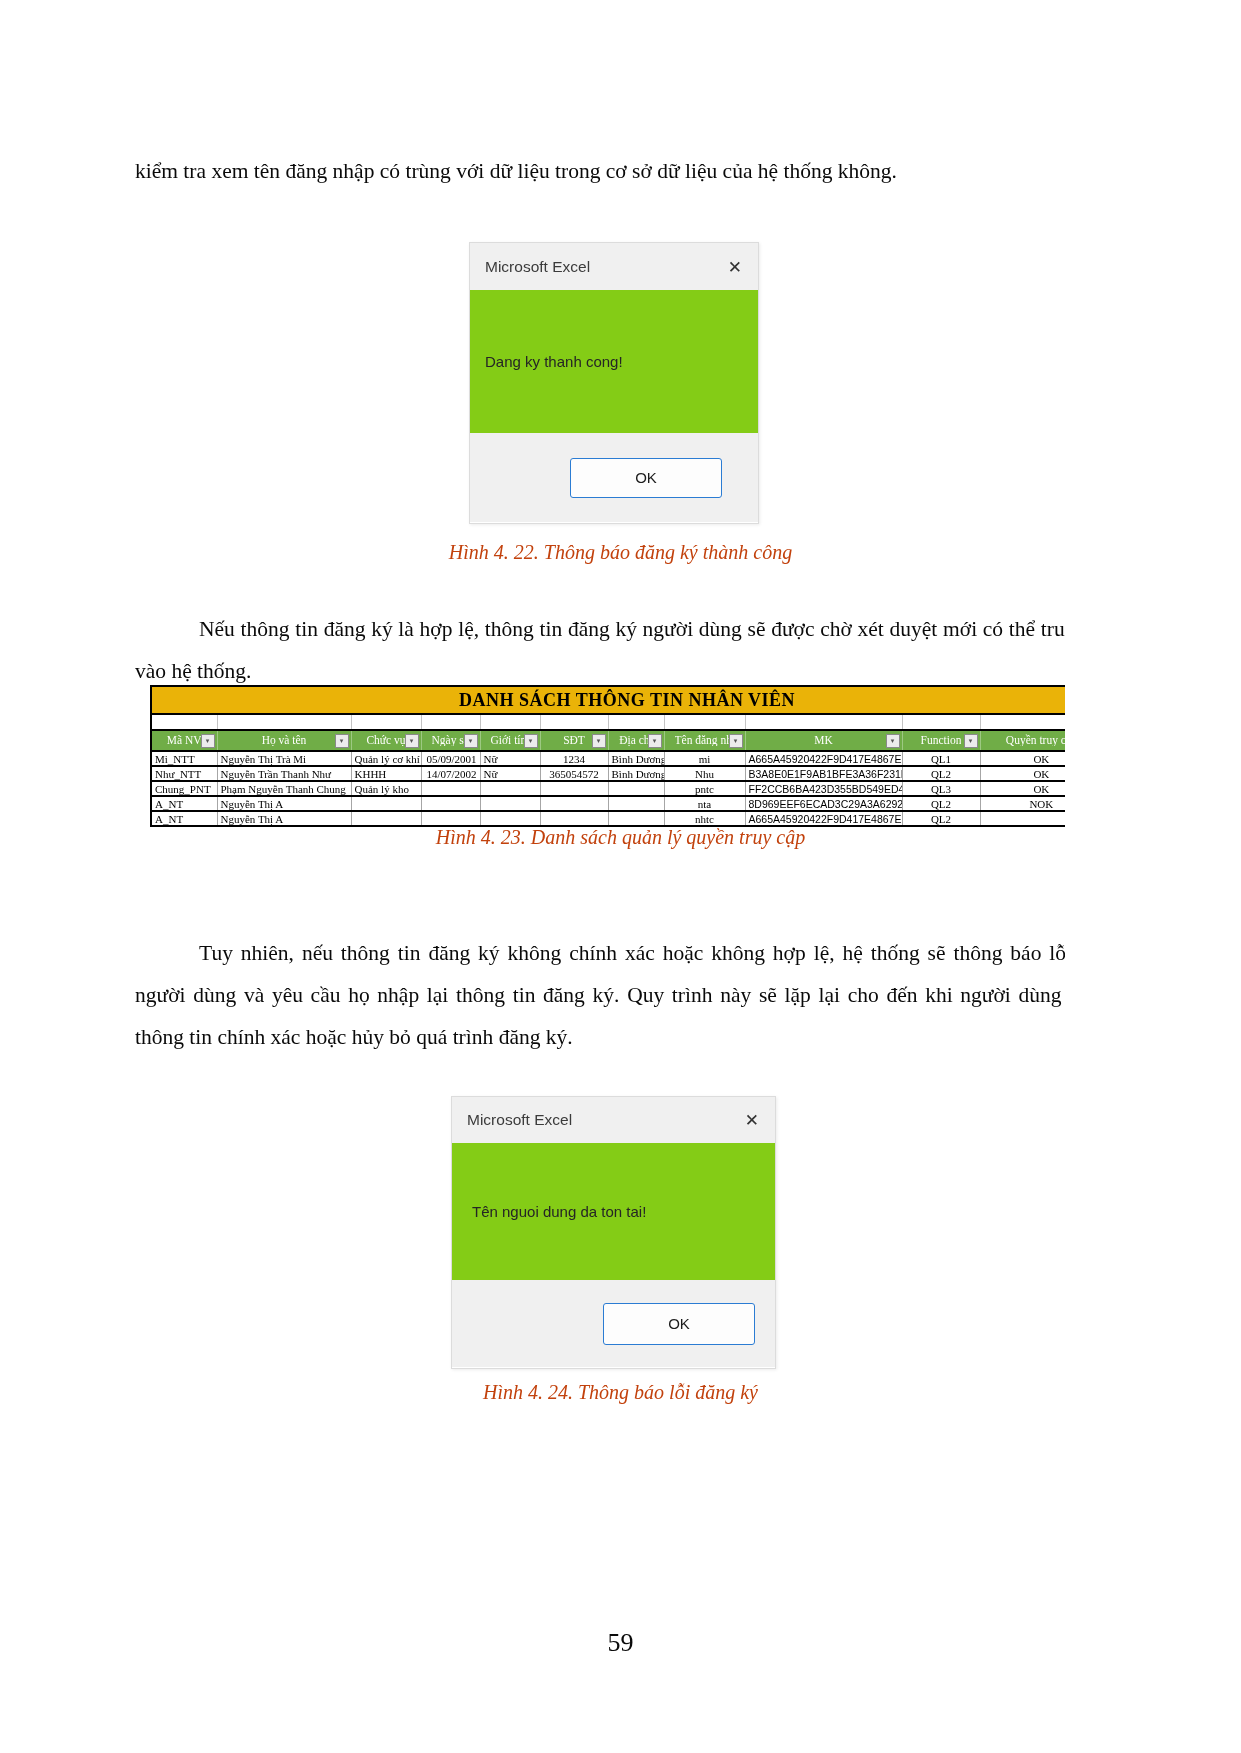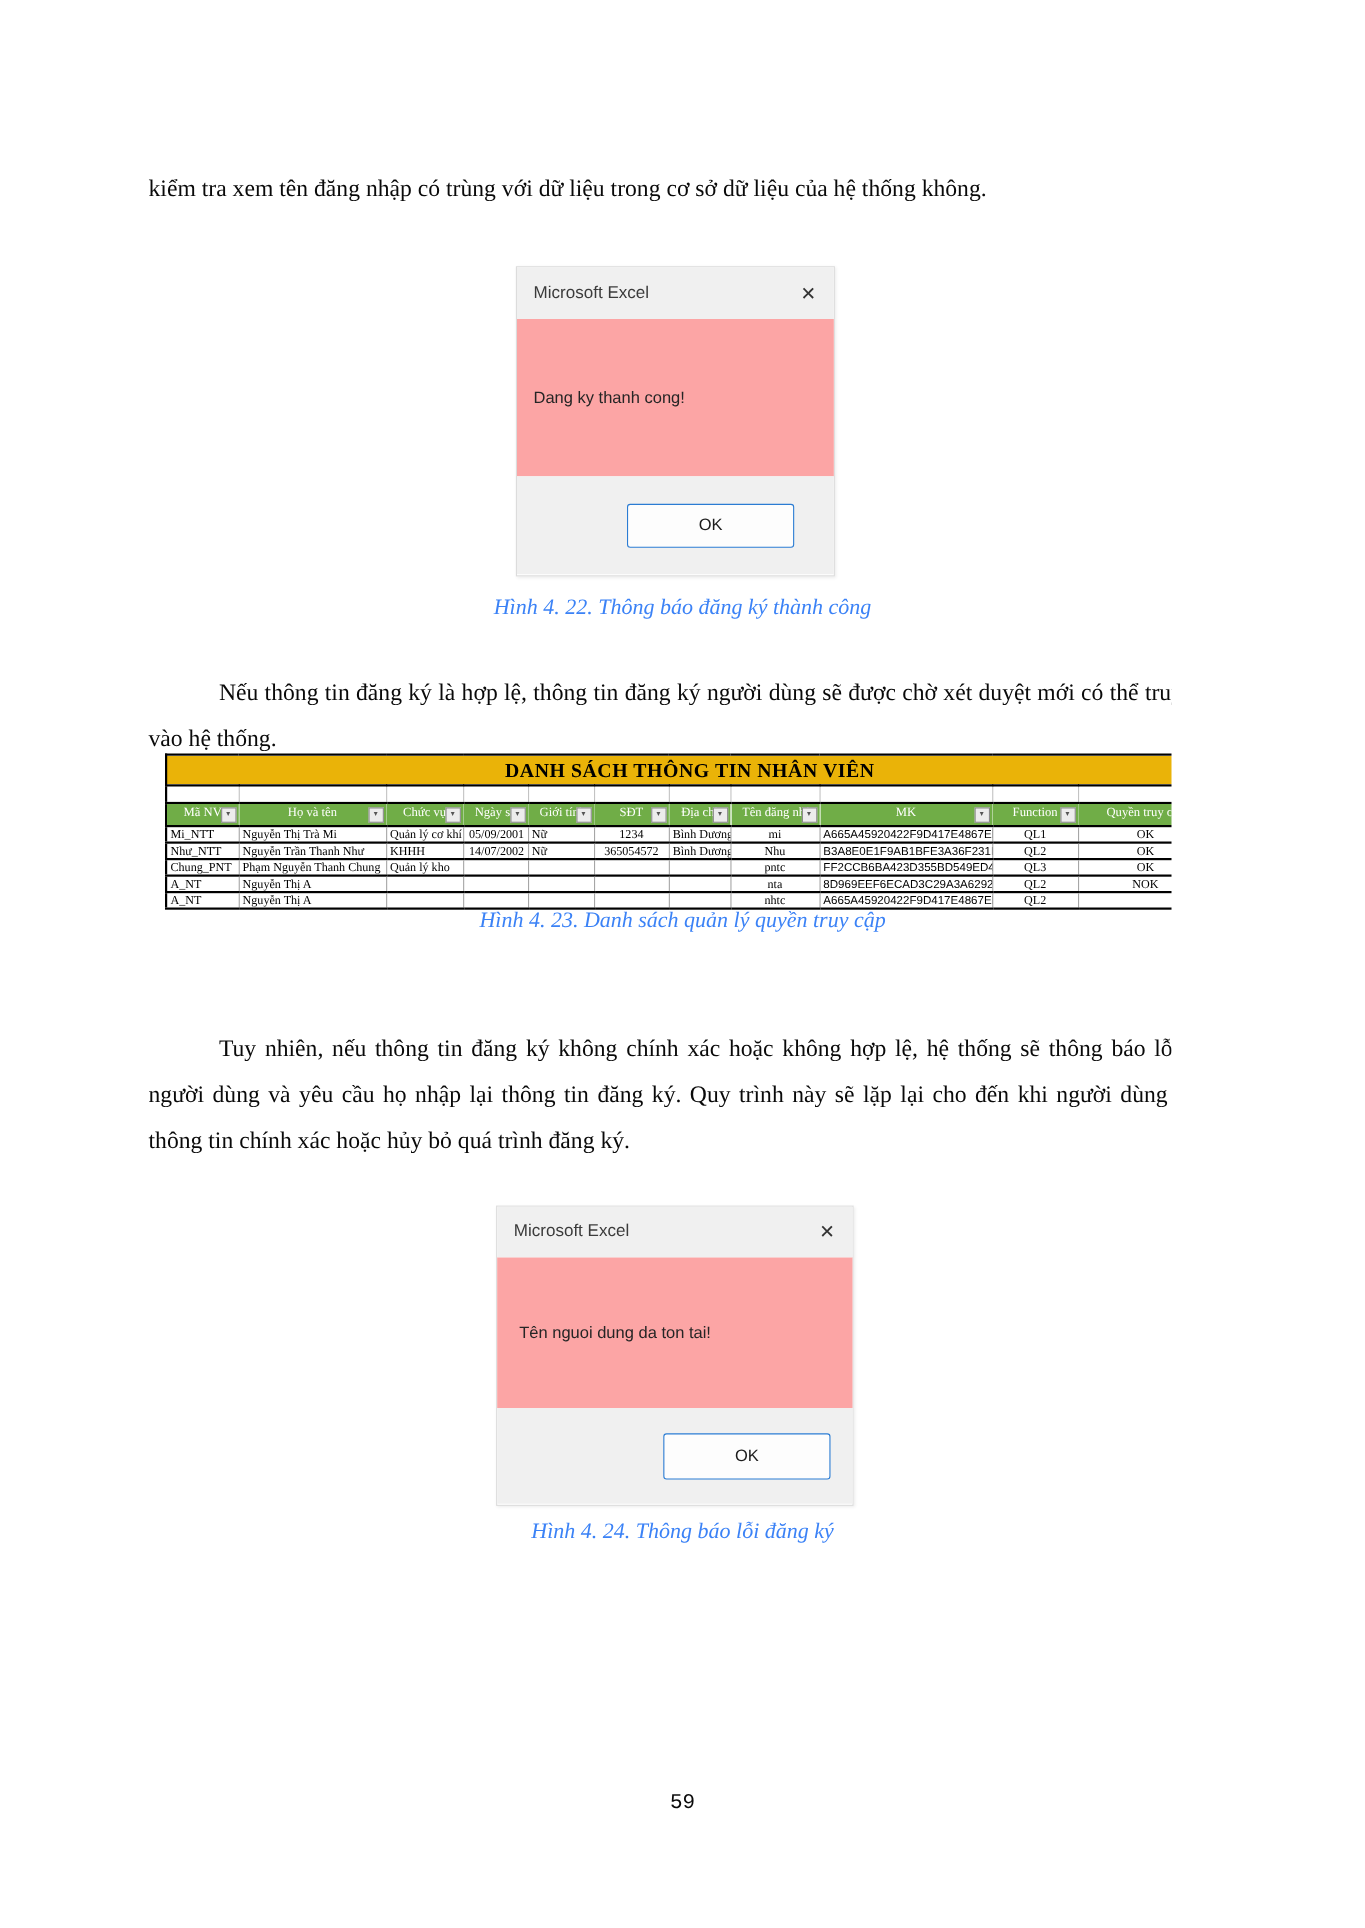--- a/index.html
+++ b/index.html
@@ -10,36 +10,36 @@
   .para{position:absolute;left:135px;width:976px;font-size:21.5px;line-height:42px;
         text-align:justify;color:#0a0a0a;}
   .para.indent{text-indent:64px;}
   #p1{top:128px;}
   #p2{top:586px;}
   #p3{top:868px;}
   #p4{top:910px;}
 
   
   .caption{position:absolute;left:0;width:1241px;text-align:center;
-           font-style:italic;font-size:20px;color:#3b82f6;}
+           font-style:italic;font-size:20px;color:#c2410c;}
   #cap22{top:541px;}
   #cap23{top:826px;}
   #cap24{top:1381px;}
 
   
   .dialog{position:absolute;background:#ffffff;border:1px solid #dcdcdc;
           font-family:"Liberation Sans",sans-serif;box-shadow:1px 1px 3px rgba(0,0,0,.08);}
   #dlg1{left:469px;top:242px;width:288px;height:280px;}
   #dlg2{left:451px;top:1096px;width:323px;height:271px;}
   .dlg-title{height:47px;background:#f0f0f0;display:flex;align-items:center;
              padding:0 0 0 15px;font-size:15.5px;color:#3b3b3b;position:relative;}
   #dlg2 .dlg-title{height:46px;}
   .dlg-close{position:absolute;right:16px;top:50%;transform:translateY(-50%);
              font-size:17px;color:#333;font-weight:300;cursor:default;line-height:1;}
-  .dlg-body{height:143px;display:flex;align-items:center;background:#fca5a5;
+  .dlg-body{height:143px;display:flex;align-items:center;background:#84cc16;
             padding-left:15px;font-size:15px;color:#252525;}
   #dlg2 .dlg-body{height:137px;padding-left:20px;}
   .dlg-footer{height:89px;background:#f0f0f0;display:flex;align-items:center;
               justify-content:flex-end;padding-right:36px;}
   #dlg2 .dlg-footer{height:87px;padding-right:20px;}
   .ok-btn{width:152px;height:40px;background:#fdfdfd;border:1.6px solid #2b7cd3;
           border-radius:3px;font-size:15px;color:#1c1c1c;
           font-family:"Liberation Sans",sans-serif;}
   #dlg2 .ok-btn{height:42px;}
 
@@ -64,21 +64,21 @@
                 border-right:1px solid #a6a6a6;border-top:2px solid #000;
                 border-bottom:2px solid #000;background:#fff;}
   .emp td.c5,.emp td.c7,.emp td.c9,.emp td.c10{text-align:center;}
   .emp td.c3{text-align:right;}
   .emp td.c8{font-family:"Liberation Sans",sans-serif;font-size:10.5px;}
   .resize-handle{position:absolute;right:-1px;bottom:-1px;width:0;height:0;
                  border-left:7px solid transparent;border-bottom:7px solid #4472c4;}
 
   
   .page-num{position:absolute;left:0;top:1628px;width:1241px;text-align:center;
-            font-size:19px;color:#0a0a0a;font-family:Liberation Mono, monospace;}
+            font-size:26px;color:#0a0a0a;}
 </style>
 </head>
 <body>
 
 <div class="page">
 
   <p class="para" id="p1">kiểm tra xem tên đăng nhập có trùng với dữ liệu trong cơ sở dữ liệu của hệ thống không.</p>
 
   <div class="dialog" id="dlg1">
     <div class="dlg-title">

